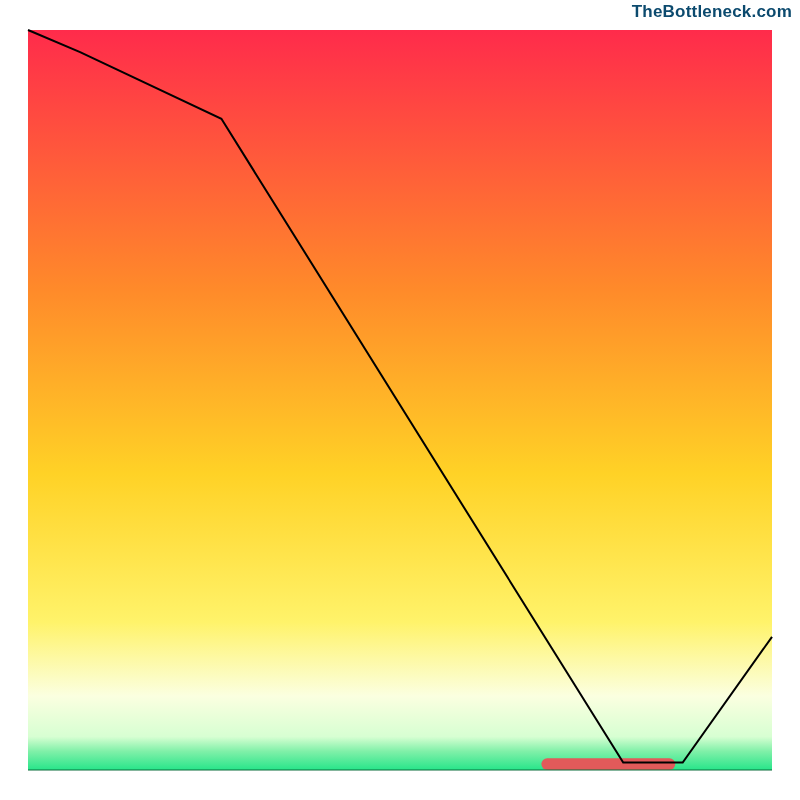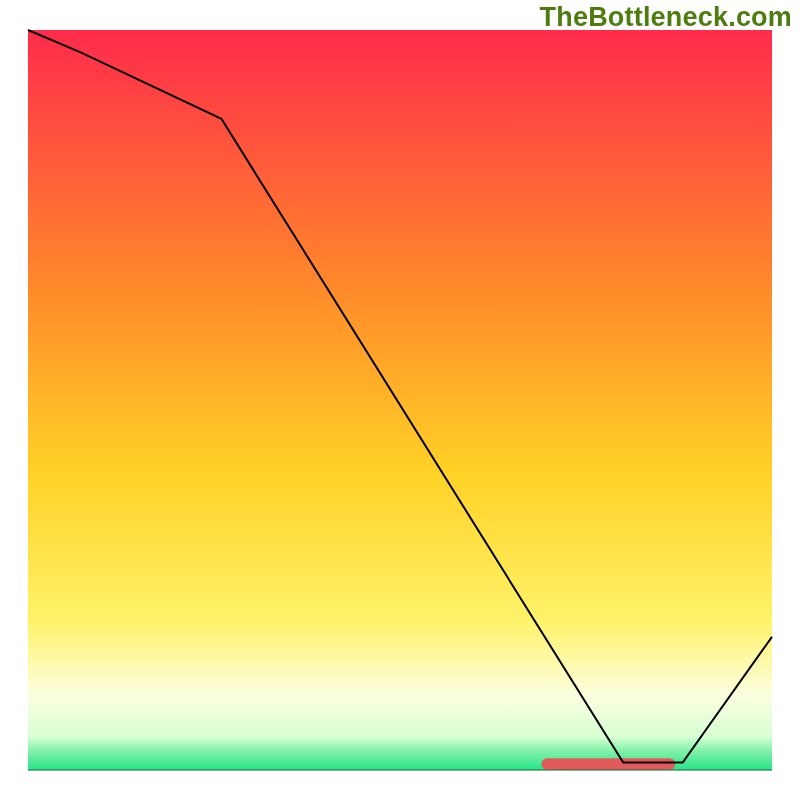--- a/index.html
+++ b/index.html
@@ -13,23 +13,23 @@
   }
   .chart-wrap {
     position: relative;
     width: 800px;
     height: 800px;
   }
   .watermark {
     position: absolute;
     top: 2px;
     right: 8px;
-    font-size: 27px;
+    font-size: 17px;
     font-weight: 600;
-    color: #4d7c0f;
+    color: #0c4a6e;
     letter-spacing: 0.2px;
     user-select: none;
   }
   svg {
     display: block;
   }
 </style>
 </head>
 <body>
 

